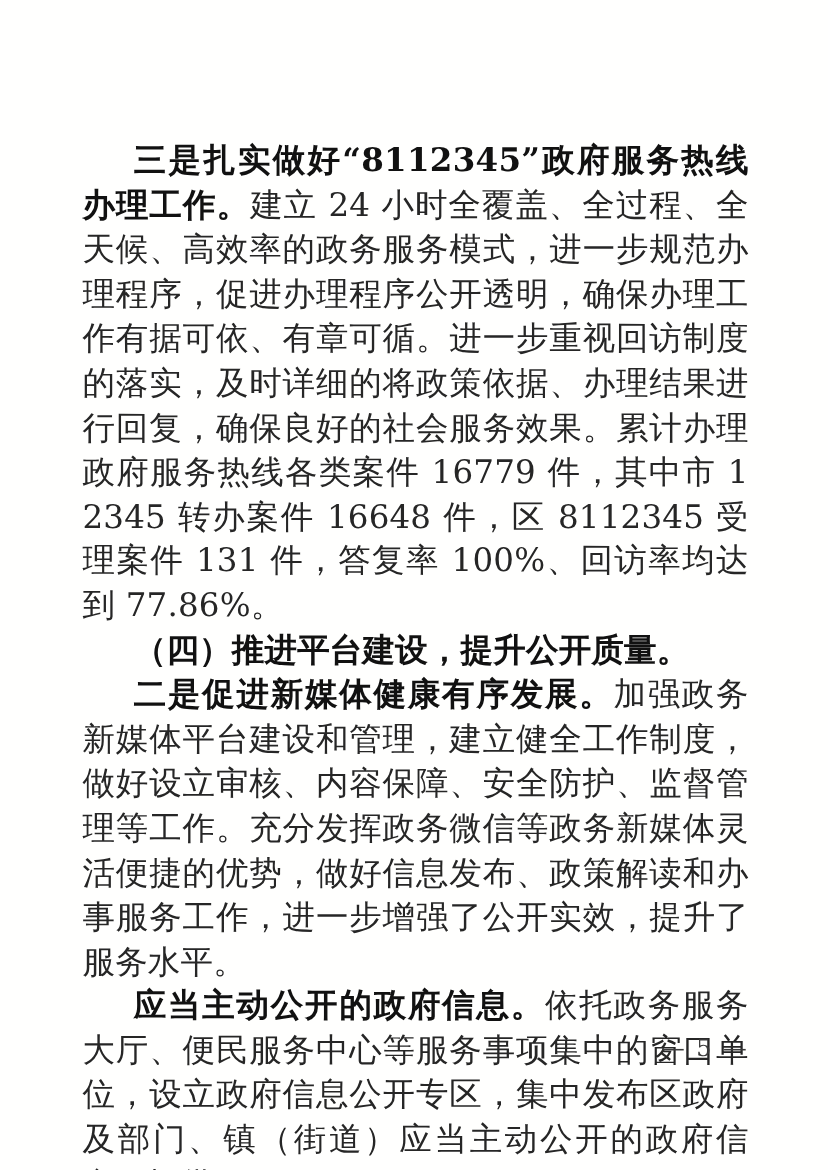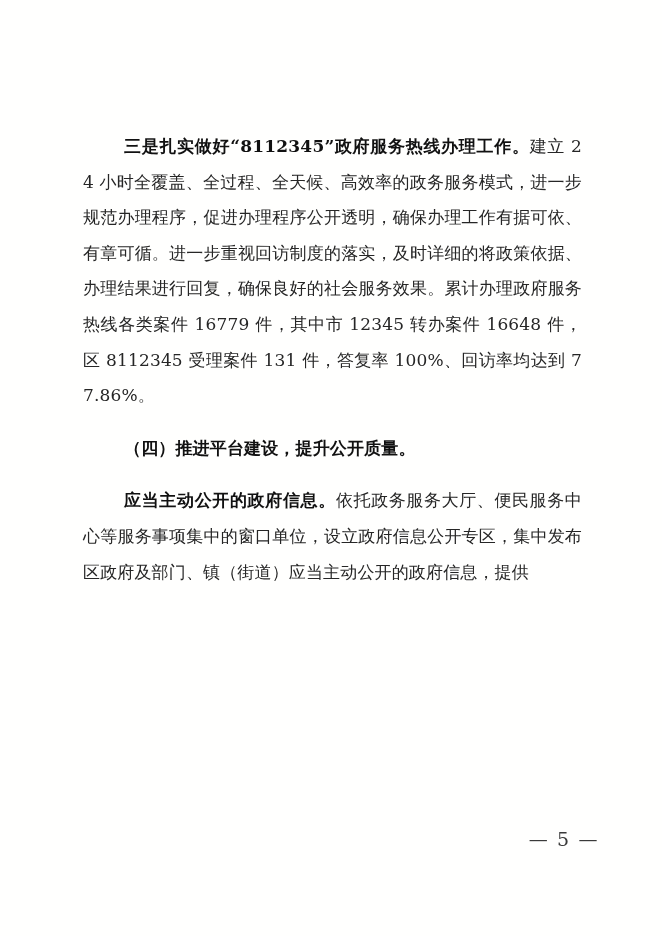--- a/index.html
+++ b/index.html
@@ -24,22 +24,22 @@
   }
 
   #content {
     position: absolute;
     left: 66px;
     top: 112px;
     width: 533px;
   }
 
   .para {
-    margin: 17px;
-    font-size: 17px;
+    margin: 0;
+    font-size: 26px;
     line-height: 35.6px;
     text-align: justify;
     text-align-last: left;
     text-justify: inter-ideograph;
     letter-spacing: 0.15px;
     color: #262626;
     word-break: break-all;
   }
 
   .para.indent {
@@ -81,20 +81,23 @@
 
     <p class="para indent">
       <span class="lead">三是扎实做好“8112345”政府服务热线办理工作。</span><span>建立 24 小时全覆盖、全过程、全天候、高效率的政务服务模式，进一步规范办理程序，促进办理程序公开透明，确保办理工作有据可依、有章可循。进一步重视回访制度的落实，及时详细的将政策依据、办理结果进行回复，确保良好的社会服务效果。累计办理政府服务热线各类案件 16779 件，其中市 12345 转办案件 16648 件，区 8112345 受理案件 131 件，答复率 100%、回访率均达到 77.86%。</span>
     </p>
 
     <p class="para heading">
       <span>（四）推进平台建设，提升公开质量。</span>
     </p>
 
 
+    <p class="para indent">
+      <span class="lead">二是促进新媒体健康有序发展。</span><span>加强政务新媒体平台建设和管理，建立健全工作制度，做好设立审核、内容保障、安全防护、监督管理等工作。充分发挥政务微信等政务新媒体灵活便捷的优势，做好信息发布、政策解读和办事服务工作，进一步增强了公开实效，提升了服务水平。</span>
+    </p>
 
     <p class="para indent">
       <span class="lead">应当主动公开的政府信息。</span><span>依托政务服务大厅、便民服务中心等服务事项集中的窗口单位，设立政府信息公开专区，集中发布区政府及部门、镇（街道）应当主动公开的政府信息，提供</span>
     </p>
 
   </div>
 
   <div id="footer">
     <span>— 5 —</span>
   </div>

